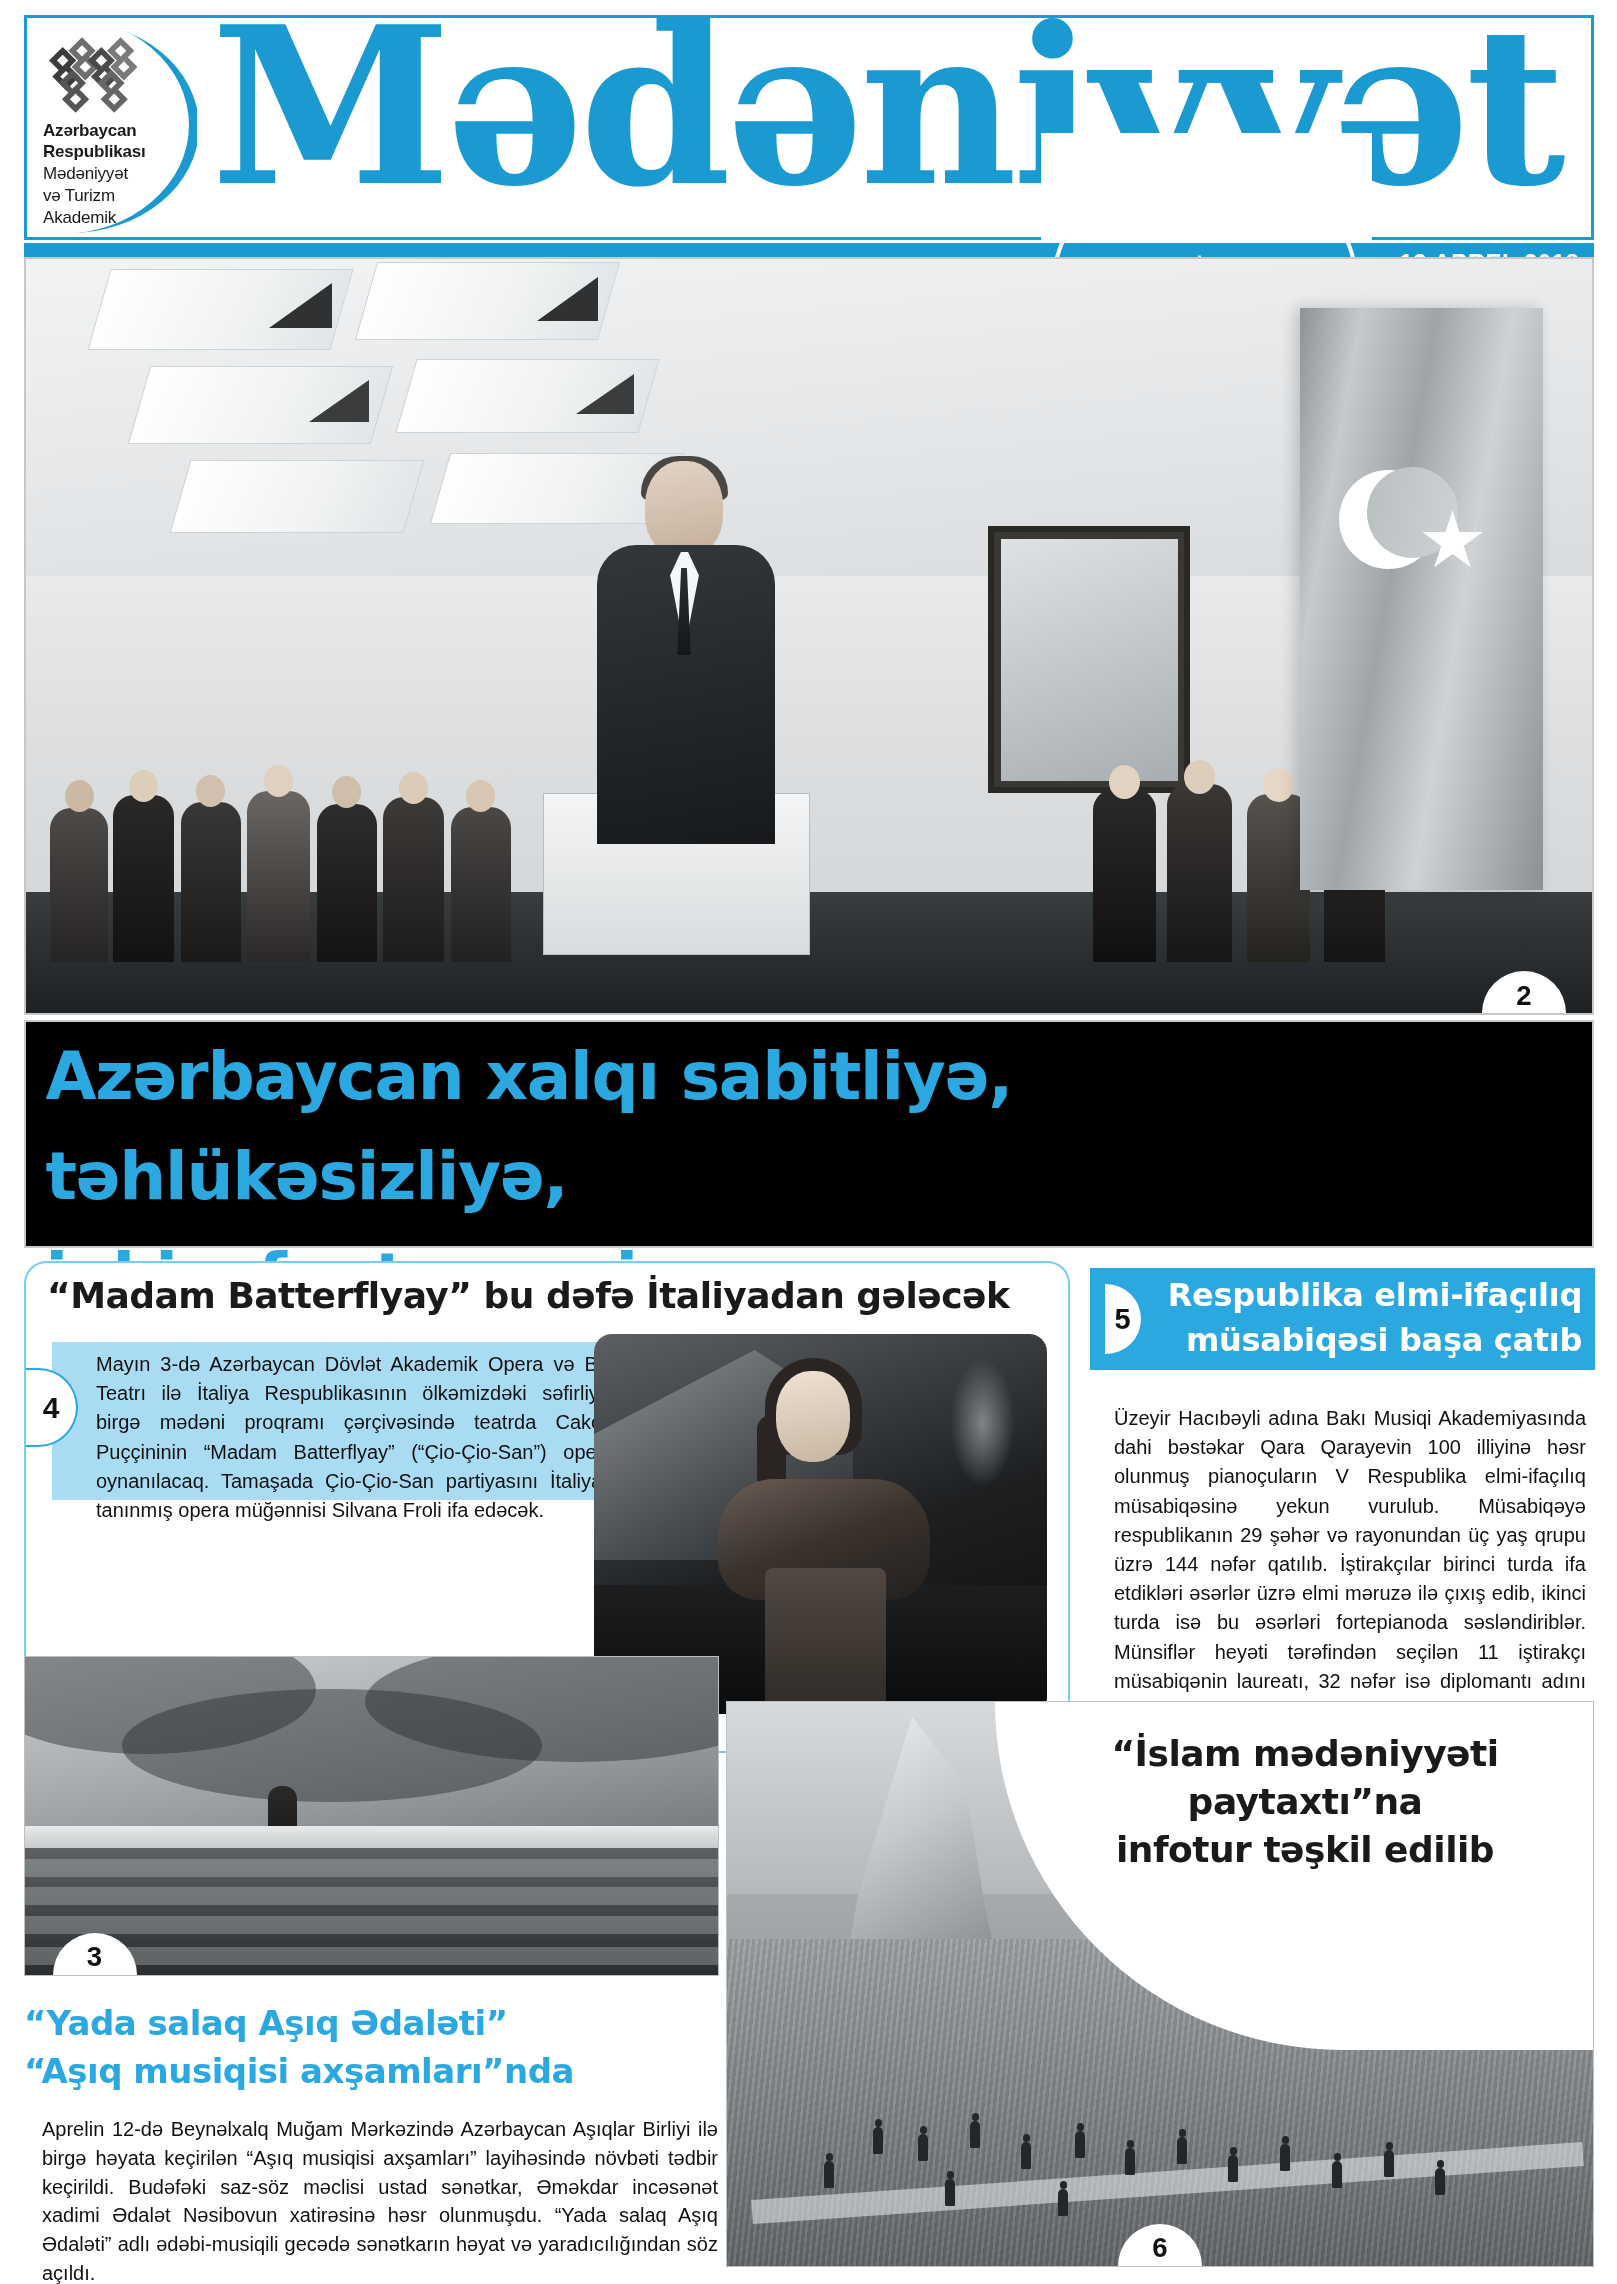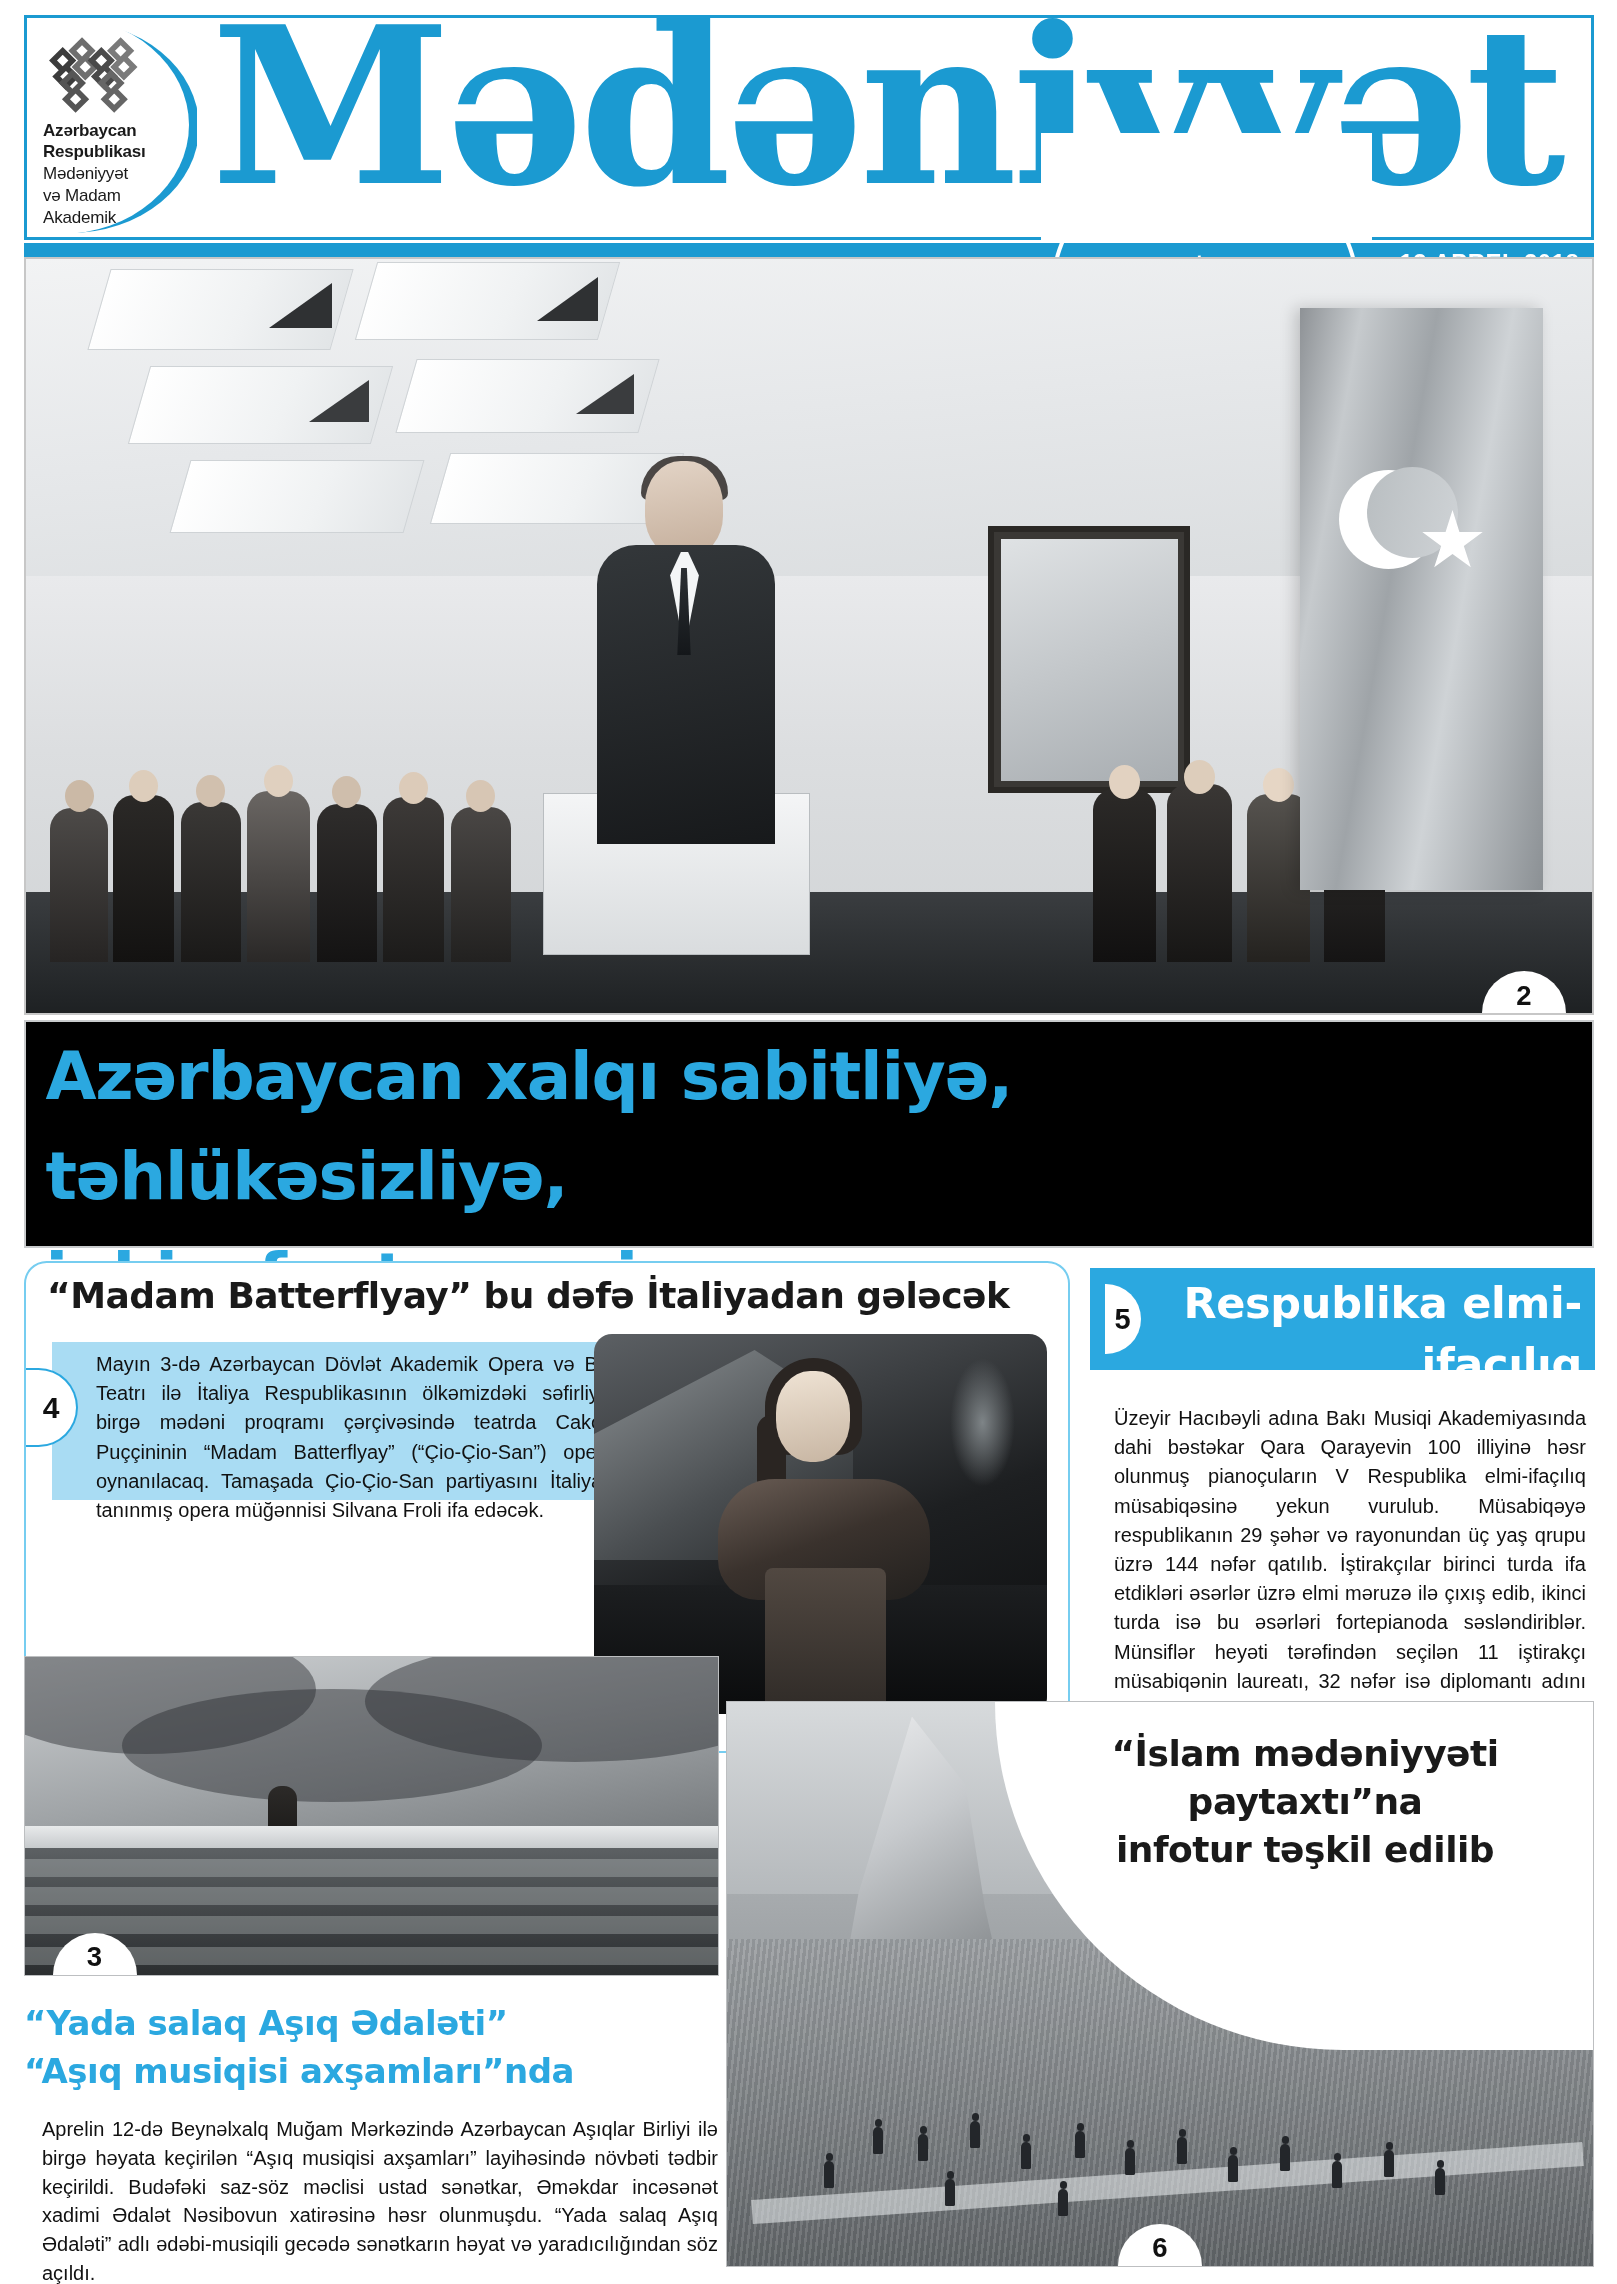--- a/index.html
+++ b/index.html
@@ -440,21 +440,21 @@
     width: 36px; height: 70px;
     background:#ffffff;
     border-radius: 0 70px 70px 0;
     display:flex; align-items:center; justify-content:center;
   }
   .badge-5 span { font-size:29px; font-weight:bold; color:#111; }
   .resp-title {
     position:absolute; right: 13px; top: 4.9px;
     width: 420px;
     font-family:"DejaVu Sans","Liberation Sans",sans-serif;
-    font-size: 43px; font-weight:bold; color:#ffffff;
+    font-size: 32px; font-weight:bold; color:#ffffff;
     text-align:right;
     line-height:1.42;
     letter-spacing:-0.3px;
   }
   .resp-text {
     position:absolute; left: 1114px; top: 1404px;
     width: 472px;
     font-size: 20px;
     line-height: 1.46;
     color:#111;
@@ -555,21 +555,21 @@
           <path d="M82 18 l12 -12 l12 12 l-8 8 l12 12 l-12 12 l-12 -12 l8 -8 z" stroke="#7a7a7a"></path>
           <path d="M22 58 l12 -12 l12 12 l-8 8 l12 12 l-12 12 l-12 -12 l8 -8 z" stroke="#555"></path>
           <path d="M70 58 l12 -12 l12 12 l-8 8 l12 12 l-12 12 l-12 -12 l8 -8 z" stroke="#666"></path>
         </g>
       </svg>
 
       <div class="logo-text">
         <span class="lt-b">Azərbaycan</span>
         <span class="lt-b">Respublikası</span>
         <span class="lt-n">Mədəniyyət</span>
-        <span class="lt-n">və Madam</span>
+        <span class="lt-n">və Turizm</span>
         <span class="lt-n">Akademik</span>
       </div>
     </div>
 
     <div class="wordmark">Mədəniyyət</div>
   </div>
 
   <div class="datebar">
     <div class="web-arc"></div>
     <div class="web-arc-mask"></div>

